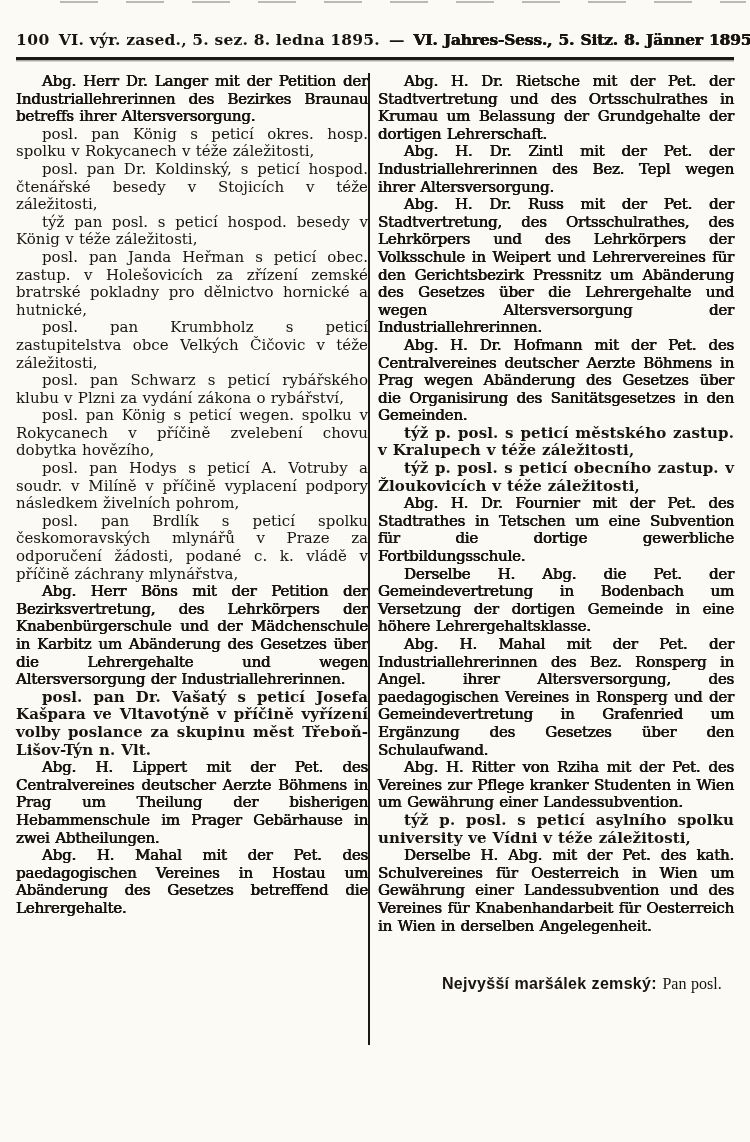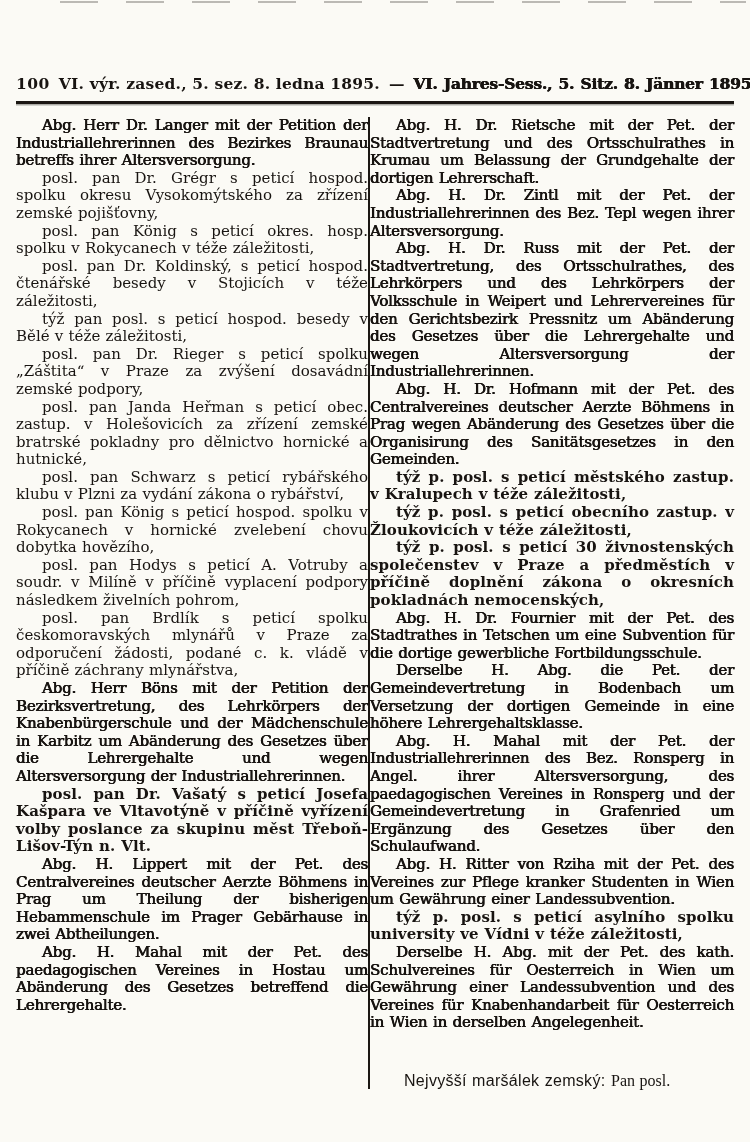--- a/index.html
+++ b/index.html
@@ -14,86 +14,84 @@
   .page { position: relative; width: 750px; height: 1066px; box-sizing: border-box; padding: 30px 16px 0 16px; }
   .top-artifact {
     position: absolute; top: 1px; left: 60px; right: 4px; height: 2px;
     background: repeating-linear-gradient(90deg, rgba(40,35,30,.30) 0 38px, transparent 38px 66px);
   }
   .header {
     display: flex; align-items: baseline; gap: 9px;
     font-size: 15.5px; line-height: 20px; white-space: nowrap;
   }
   .pgnum { font-weight: bold; letter-spacing: .5px; }
-  .hdr-cz { font-weight: bold; letter-spacing: .2px; margin-top: 44px; }
+  .hdr-cz { font-weight: bold; letter-spacing: .2px; }
   .hdr-dash { font-weight: bold; }
   .rule { margin-top: 7px; height: 3px; background: #1b1713; box-shadow: 0 1.5px 0 rgba(27,23,19,.35); }
   .columns { display: flex; margin-top: 13px; }
   .col { box-sizing: border-box; }
   .col.left  { width: 352px; padding-right: 0; }
   .divider { width: 2px; background: #1b1713; height: 972px; align-self: flex-start; }
-  .col.right { flex: 1; }
+  .col.right { flex: 1; padding-left: 8px; }
   p {
     margin: 0; font-size: 15px; line-height: 17.6px;
     text-align: justify; text-indent: 26px;
     word-spacing: .5px;
   }
   .fraktur {
     text-shadow: .45px 0 0 currentColor, -.15px 0 0 currentColor;
     letter-spacing: -.2px; word-spacing: 1px;
   }
   .cz-bold { font-weight: bold; letter-spacing: .1px; }
   .closing { margin-top: 40px; text-indent: 34px; font-size: 16px; }
-  .closing-label { font-family: "Liberation Sans", sans-serif; font-weight: normal; letter-spacing: .3px; }
+  .closing-label { font-family: "Liberation Sans", sans-serif; font-weight: bold; letter-spacing: .3px; margin-left: 30px; }
   .closing-text { font-weight: normal; font-family: Liberation Serif, serif; }
 </style>
 </head>
 <body>
 
 <div class="page">
   <div class="top-artifact"></div>
 
   <div class="header">
     <span class="pgnum">100</span>
     <span class="hdr-cz">VI. výr. zased., 5. sez. 8. ledna 1895.</span>
     <span class="hdr-dash">—</span>
     <span class="hdr-cz fraktur">VI. Jahres-Sess., 5. Sitz. 8. Jänner 1895.</span>
   </div>
 
   <div class="rule"></div>
 
   <div class="columns">
     <div class="col left">
       <p class="fraktur">Abg. Herr Dr. Langer mit der Petition der Industriallehrerinnen des Bezirkes Braunau betreffs ihrer Altersversorgung.</p>
-      <p>posl. pan Dr. Grégr s peticí hospod. spolku okresu Vysokomýtského za zřízení zemské pojišťovny,</p>
       <p>posl. pan König s peticí okres. hosp. spolku v Rokycanech v téže záležitosti,</p>
       <p>posl. pan Dr. Koldinský, s peticí hospod. čtenářské besedy v Stojicích v téže záležitosti,</p>
-      <p>týž pan posl. s peticí hospod. besedy v Bělé v téže záležitosti,</p>
-      <p>posl. pan Dr. Rieger s peticí spolku „Záštita“ v Praze za zvýšení dosavádní zemské podpory,</p>
+      <p>týž pan posl. s peticí hospod. besedy v König v téže záležitosti,</p>
       <p>posl. pan Janda Heřman s peticí obec. zastup. v Holešovicích za zřízení zemské bratrské pokladny pro dělnictvo hornické a hutnické,</p>
+      <p>posl. pan Krumbholz s peticí zastupitelstva obce Velkých Čičovic v téže záležitosti,</p>
       <p>posl. pan Schwarz s peticí rybářského klubu v Plzni za vydání zákona o rybářství,</p>
-      <p>posl. pan König s peticí hospod. spolku v Rokycanech v hornické zvelebení chovu dobytka hovězího,</p>
+      <p>posl. pan König s peticí wegen. spolku v Rokycanech v příčině zvelebení chovu dobytka hovězího,</p>
       <p>posl. pan Hodys s peticí A. Votruby a soudr. v Milíně v příčině vyplacení podpory následkem živelních pohrom,</p>
       <p>posl. pan Brdlík s peticí spolku českomoravských mlynářů v Praze za odporučení žádosti, podané c. k. vládě v příčině záchrany mlynářstva,</p>
       <p class="fraktur">Abg. Herr Böns mit der Petition der Bezirksvertretung, des Lehrkörpers der Knabenbürgerschule und der Mädchenschule in Karbitz um Abänderung des Gesetzes über die Lehrergehalte und wegen Altersversorgung der Industriallehrerinnen.</p>
       <p class="cz-bold">posl. pan Dr. Vašatý s peticí Josefa Kašpara ve Vltavotýně v příčině vyřízení volby poslance za skupinu měst Třeboň-Lišov-Týn n. Vlt.</p>
       <p class="fraktur">Abg. H. Lippert mit der Pet. des Centralvereines deutscher Aerzte Böhmens in Prag um Theilung der bisherigen Hebammenschule im Prager Gebärhause in zwei Abtheilungen.</p>
       <p class="fraktur">Abg. H. Mahal mit der Pet. des paedagogischen Vereines in Hostau um Abänderung des Gesetzes betreffend die Lehrergehalte.</p>
     </div>
 
     <div class="divider"></div>
 
     <div class="col right">
       <p class="fraktur">Abg. H. Dr. Rietsche mit der Pet. der Stadtvertretung und des Ortsschulrathes in Krumau um Belassung der Grundgehalte der dortigen Lehrerschaft.</p>
       <p class="fraktur">Abg. H. Dr. Zintl mit der Pet. der Industriallehrerinnen des Bez. Tepl wegen ihrer Altersversorgung.</p>
       <p class="fraktur">Abg. H. Dr. Russ mit der Pet. der Stadtvertretung, des Ortsschulrathes, des Lehrkörpers und des Lehrkörpers der Volksschule in Weipert und Lehrervereines für den Gerichtsbezirk Pressnitz um Abänderung des Gesetzes über die Lehrergehalte und wegen Altersversorgung der Industriallehrerinnen.</p>
       <p class="fraktur">Abg. H. Dr. Hofmann mit der Pet. des Centralvereines deutscher Aerzte Böhmens in Prag wegen Abänderung des Gesetzes über die Organisirung des Sanitätsgesetzes in den Gemeinden.</p>
       <p class="cz-bold">týž p. posl. s peticí městského zastup. v Kralupech v téže záležitosti,</p>
       <p class="cz-bold">týž p. posl. s peticí obecního zastup. v Žloukovicích v téže záležitosti,</p>
-      <p class="cz-bold">týž p. posl. s peticí 30 živnostenských společenstev v Praze a předměstích v příčině doplnění zákona o okresních pokladnách nemocenských,</p>
       <p class="fraktur">Abg. H. Dr. Fournier mit der Pet. des Stadtrathes in Tetschen um eine Subvention für die dortige gewerbliche Fortbildungsschule.</p>
       <p class="fraktur">Derselbe H. Abg. die Pet. der Gemeindevertretung in Bodenbach um Versetzung der dortigen Gemeinde in eine höhere Lehrergehaltsklasse.</p>
       <p class="fraktur">Abg. H. Mahal mit der Pet. der Industriallehrerinnen des Bez. Ronsperg in Angel. ihrer Altersversorgung, des paedagogischen Vereines in Ronsperg und der Gemeindevertretung in Grafenried um Ergänzung des Gesetzes über den Schulaufwand.</p>
       <p class="fraktur">Abg. H. Ritter von Rziha mit der Pet. des Vereines zur Pflege kranker Studenten in Wien um Gewährung einer Landessubvention.</p>
       <p class="cz-bold">týž p. posl. s peticí asylního spolku university ve Vídni v téže záležitosti,</p>
       <p class="fraktur">Derselbe H. Abg. mit der Pet. des kath. Schulvereines für Oesterreich in Wien um Gewährung einer Landessubvention und des Vereines für Knabenhandarbeit für Oesterreich in Wien in derselben Angelegenheit.</p>
 
       <p class="closing">
         <span class="closing-label">Nejvyšší maršálek zemský:</span>
         <span> </span>

